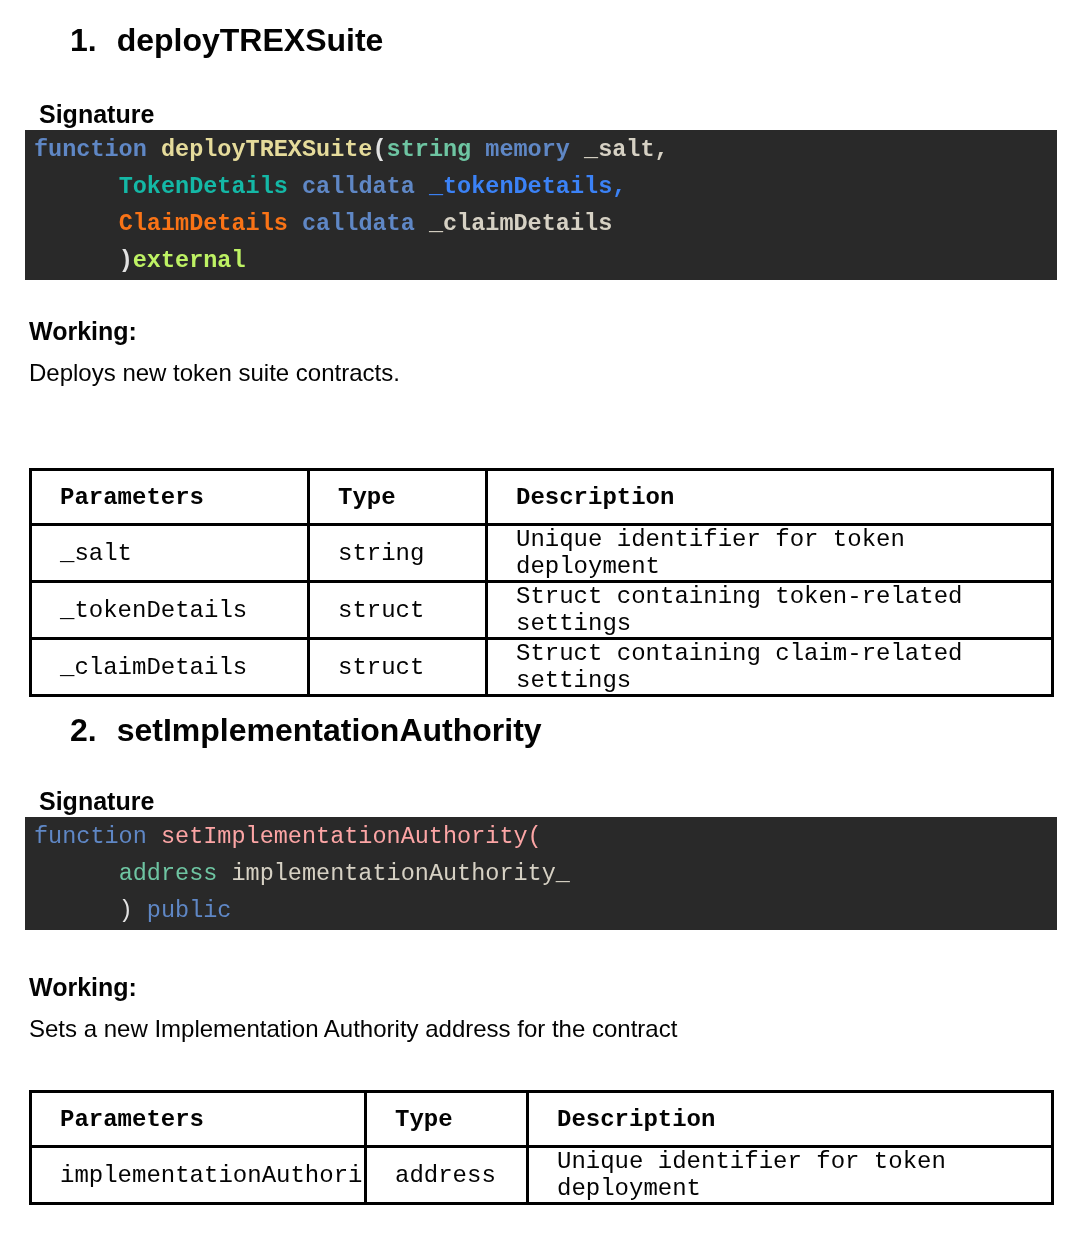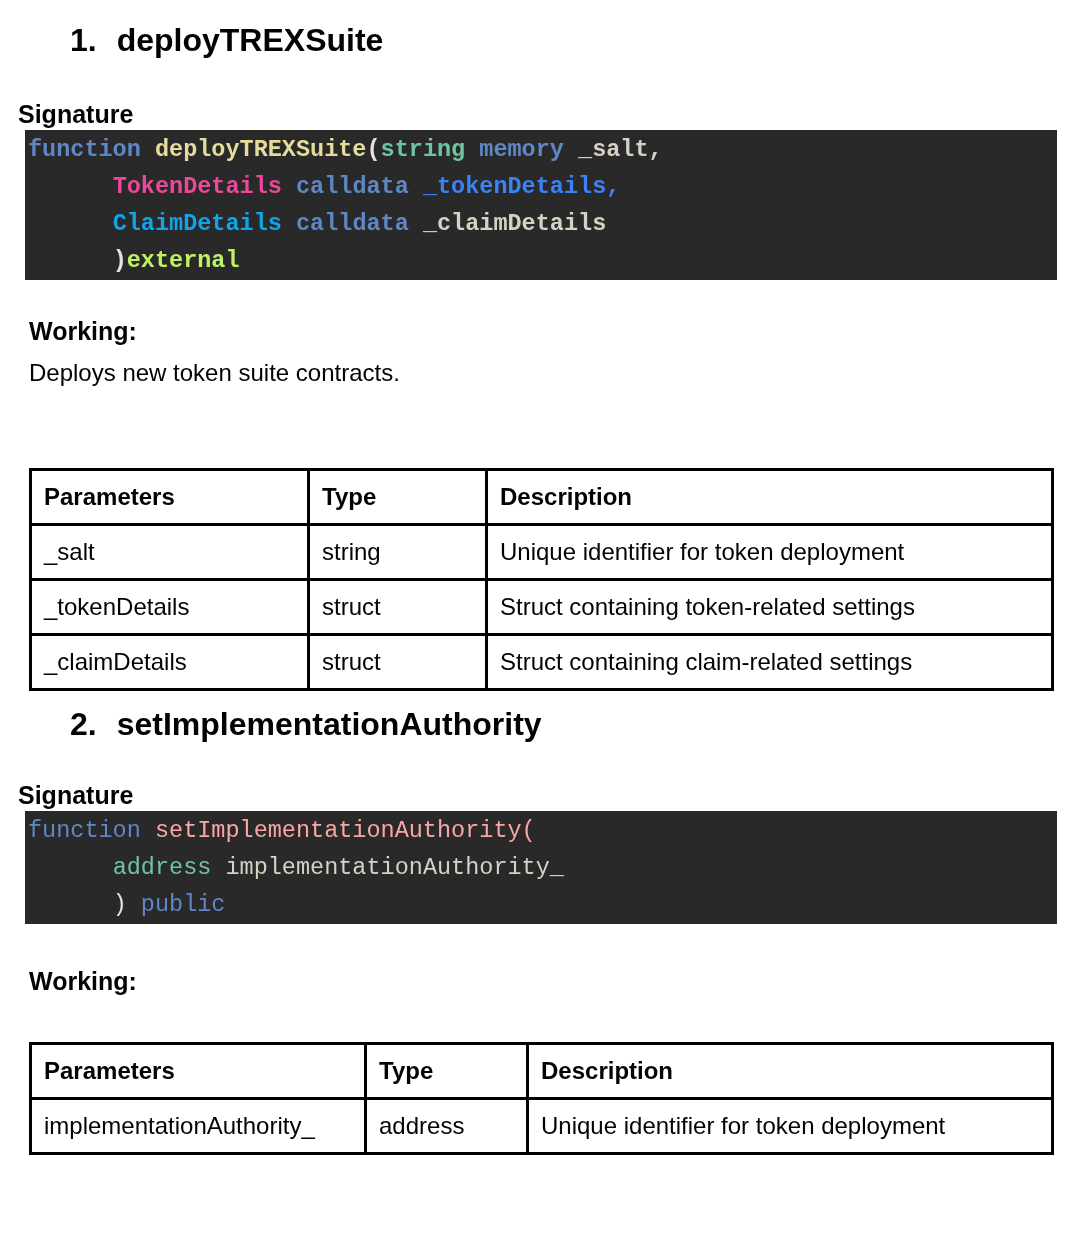--- a/index.html
+++ b/index.html
@@ -14,31 +14,31 @@
   }
   .section-heading {
     margin: 0 0 0 70px;
     font-size: 32px;
     font-weight: bold;
     line-height: 30px;
   }
   .section-heading .sec-num { margin-right: 20px; }
   .heading-2 { margin-top: 18px; }
   .sig-label {
-    margin: 45px 0 0 18px;
+    margin: 45px 0 0 39px;
     font-size: 25px;
     font-weight: bold;
     line-height: 28px;
   }
   .code-block {
     margin: 2px 0 0 25px;
     width: 1032px;
     box-sizing: border-box;
     background: #292929;
-    padding: 1px 0 1px 3px;
+    padding: 1px 0 1px 9px;
     font-family: "Liberation Mono", "DejaVu Sans Mono", monospace;
     font-size: 23.5px;
   }
   .code-bold { font-weight: bold; }
   .code-line { white-space: pre; line-height: 37px; height: 37px; }
   .working-label {
     margin: 36px 0 0 29px;
     font-size: 25px;
     font-weight: bold;
     line-height: 30px;
@@ -51,45 +51,46 @@
   .param-table {
     margin: 80px 0 0 29px;
     width: 1022px;
     border-collapse: collapse;
     table-layout: fixed;
   }
   .table-2 { margin-top: 46px; }
   .param-table th, .param-table td {
     border: 3px solid #000000;
     height: 52px;
-    padding: 0 12px;
+    padding: 0 28px;
     text-align: left;
     vertical-align: middle;
     font-size: 24px;
     overflow: hidden;
+    font-family: Liberation Mono, monospace;
   }
   .param-table th { font-weight: bold; }
   .sig-2 { margin-top: 42px; }
   .working-2 { margin-top: 42px; }
 </style>
 </head>
 <body>
 
 <div class="doc">
 
   <div class="section-heading">
     <span class="sec-num">1.</span><span class="sec-title">deployTREXSuite</span>
   </div>
 
   <div class="sig-label">Signature</div>
 
   <div class="code-block code-bold">
       <div class="code-line"><span style="color: rgb(95, 135, 197);">function </span><span style="color: rgb(229, 219, 155);">deployTREXSuite</span><span style="color: rgb(226, 226, 226);">(</span><span style="color: rgb(110, 197, 162);">string</span><span style="color: rgb(214, 209, 196);"> </span><span style="color: rgb(95, 135, 197);">memory</span><span style="color: rgb(214, 209, 196);"> _salt,</span></div>
-      <div class="code-line"><span style="color: rgb(214, 209, 196);">      </span><span style="color: #ec4899;">TokenDetails</span><span style="color: rgb(214, 209, 196);"> </span><span style="color: rgb(95, 135, 197);">calldata</span><span style="color: #3b82f6;"> _tokenDetails,</span></div>
-      <div class="code-line"><span style="color: rgb(214, 209, 196);">      </span><span style="color: #0ea5e9;">ClaimDetails</span><span style="color: rgb(214, 209, 196);"> </span><span style="color: rgb(95, 135, 197);">calldata</span><span style="color: rgb(214, 209, 196);"> _claimDetails</span></div>
+      <div class="code-line"><span style="color: rgb(214, 209, 196);">      </span><span style="color: #14b8a6;">TokenDetails</span><span style="color: rgb(214, 209, 196);"> </span><span style="color: rgb(95, 135, 197);">calldata</span><span style="color: #3b82f6;"> _tokenDetails,</span></div>
+      <div class="code-line"><span style="color: rgb(214, 209, 196);">      </span><span style="color: #f97316;">ClaimDetails</span><span style="color: rgb(214, 209, 196);"> </span><span style="color: rgb(95, 135, 197);">calldata</span><span style="color: rgb(214, 209, 196);"> _claimDetails</span></div>
       <div class="code-line"><span style="color: rgb(214, 209, 196);">      </span><span style="color: rgb(226, 226, 226);">)</span><span style="color: #bef264;">external</span></div>
     </div>
 
   <div class="working-label">Working:</div>
   <div class="working-text">Deploys new token suite contracts.</div>
 
   <table class="param-table table-1">
     <colgroup>
       <col style="width:278px">
       <col style="width:178px">
@@ -127,20 +128,21 @@
 
   <div class="sig-label sig-2">Signature</div>
 
   <div class="code-block">
       <div class="code-line"><span style="color: rgb(95, 135, 197);">function </span><span style="color: #fca5a5;">setImplementationAuthority(</span></div>
       <div class="code-line"><span style="color: rgb(214, 209, 196);">      </span><span style="color: rgb(110, 197, 162);">address</span><span style="color: rgb(214, 209, 196);"> implementationAuthority_</span></div>
       <div class="code-line"><span style="color: rgb(214, 209, 196);">      </span><span style="color: rgb(226, 226, 226);">) </span><span style="color: rgb(95, 135, 197);">public</span></div>
     </div>
 
   <div class="working-label working-2">Working:</div>
+  <div class="working-text">Sets a new Implementation Authority address for the contract</div>
 
   <table class="param-table table-2">
     <colgroup>
       <col style="width:335px">
       <col style="width:162px">
       <col style="width:525px">
     </colgroup>
     <thead>
       <tr>
         <th>Parameters</th>

